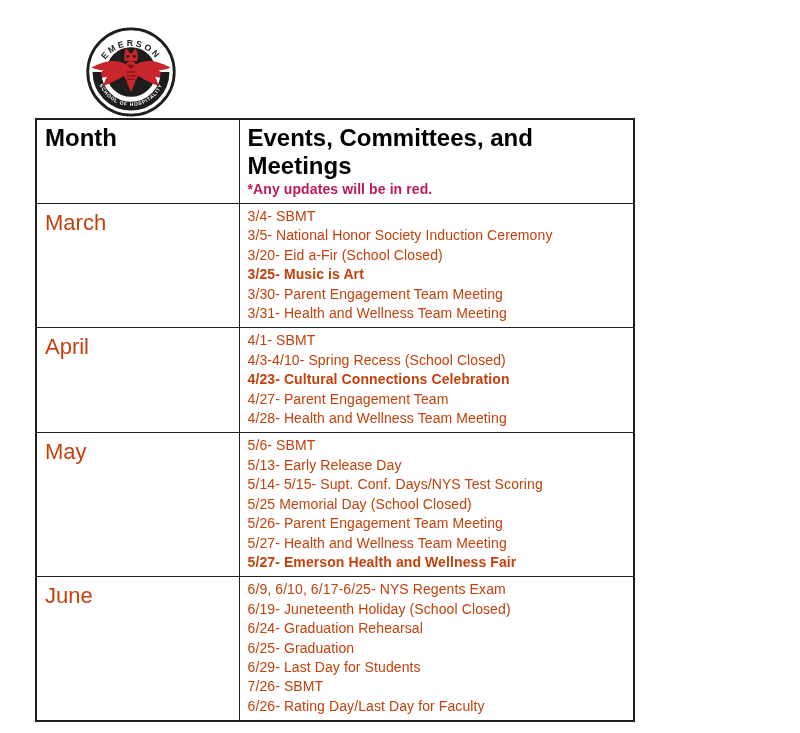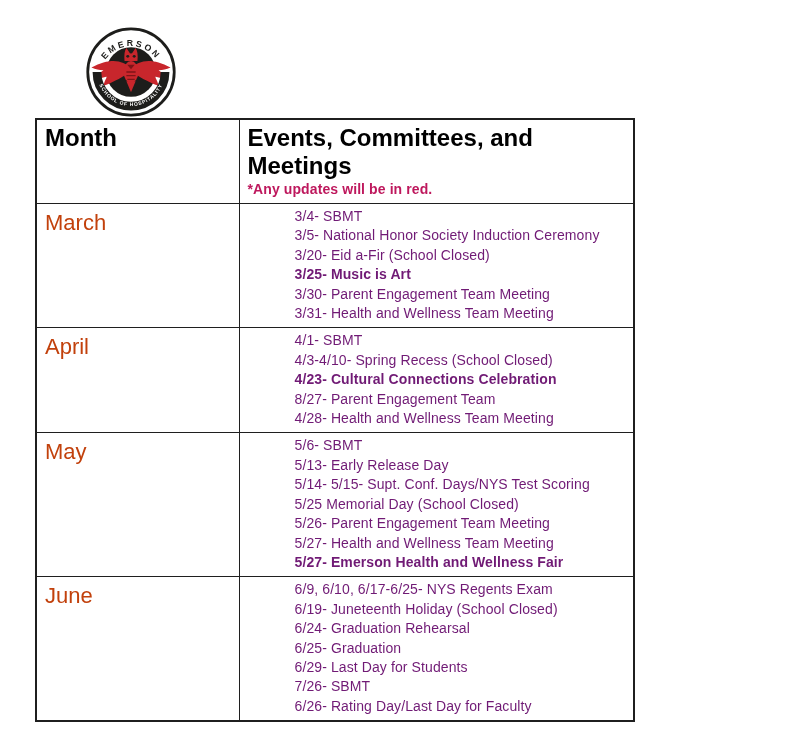--- a/index.html
+++ b/index.html
@@ -30,21 +30,21 @@
   table.cal th, table.cal td {
     border:1.5px solid #1f1f1f; vertical-align:top; text-align:left;
   }
   col.month-col { width:203px; }
   th.hdr { font-size:24px; font-weight:bold; padding:4px 8px 6px 8px; color:#000; }
   .hdr-note { font-size:14px; font-weight:bold; color:#be185d; margin-top:1px; letter-spacing:0.1px; }
   td.month-cell {
     font-size:22px; font-weight:400; color:#c2410c; padding:7px 8px; line-height:1.1;
   }
   td.events-cell { padding:3px 8px 4px 8px; }
-  .event-line { font-size:14px; line-height:19.4px; color:#701a75; letter-spacing:0.1px;margin-left:47px; }
+  .event-line { font-size:14px; line-height:19.4px; color:#c2410c; letter-spacing:0.1px; }
   .event-line.bold { font-weight:bold; }
   tr.summer-row td { height:32px; }
 </style>
 </head>
 <body>
 
 <div class="page">
 
   <svg class="logo" viewBox="0 0 100 100" aria-hidden="true">
     <defs>
@@ -109,21 +109,21 @@
             <div class="event-line">3/30- Parent Engagement Team Meeting</div>
             <div class="event-line">3/31- Health and Wellness Team Meeting</div>
           </td>
         </tr>
         <tr>
           <td class="month-cell">April</td>
           <td class="events-cell">
             <div class="event-line">4/1- SBMT</div>
             <div class="event-line">4/3-4/10- Spring Recess (School Closed)</div>
             <div class="event-line bold">4/23- Cultural Connections Celebration</div>
-            <div class="event-line">8/27- Parent Engagement Team</div>
+            <div class="event-line">4/27- Parent Engagement Team</div>
             <div class="event-line">4/28- Health and Wellness Team Meeting</div>
           </td>
         </tr>
         <tr>
           <td class="month-cell">May</td>
           <td class="events-cell">
             <div class="event-line">5/6- SBMT</div>
             <div class="event-line">5/13- Early Release Day</div>
             <div class="event-line">5/14- 5/15- Supt. Conf. Days/NYS Test Scoring</div>
             <div class="event-line">5/25 Memorial Day (School Closed)</div>

